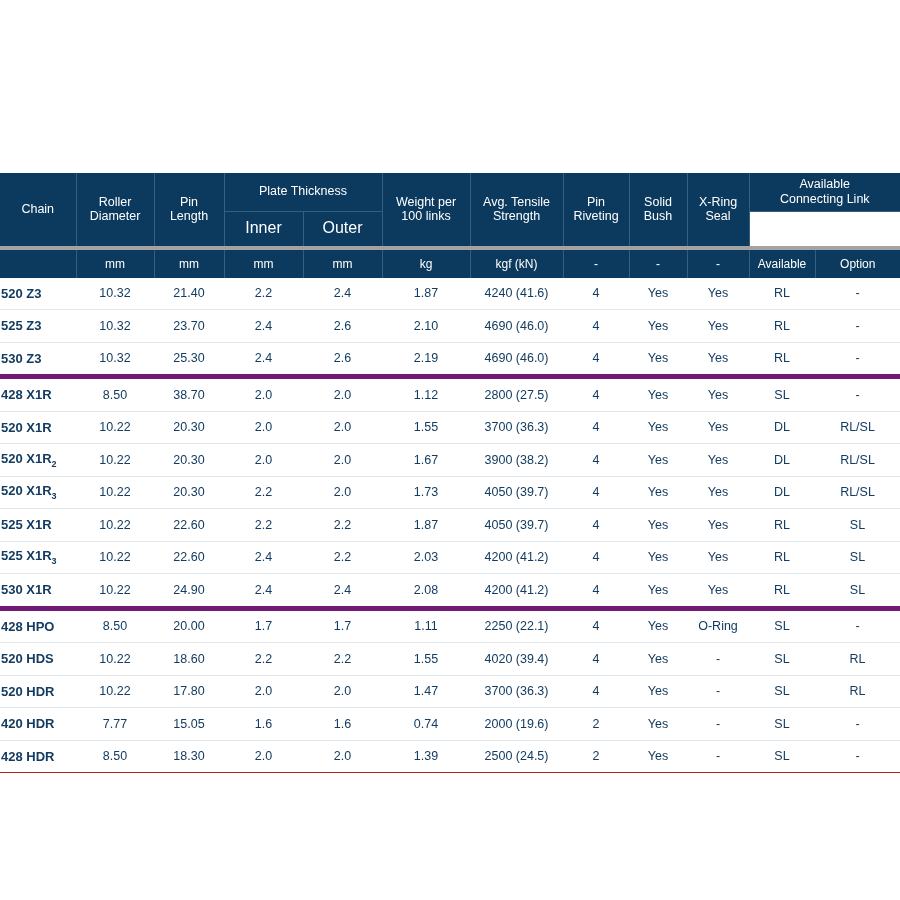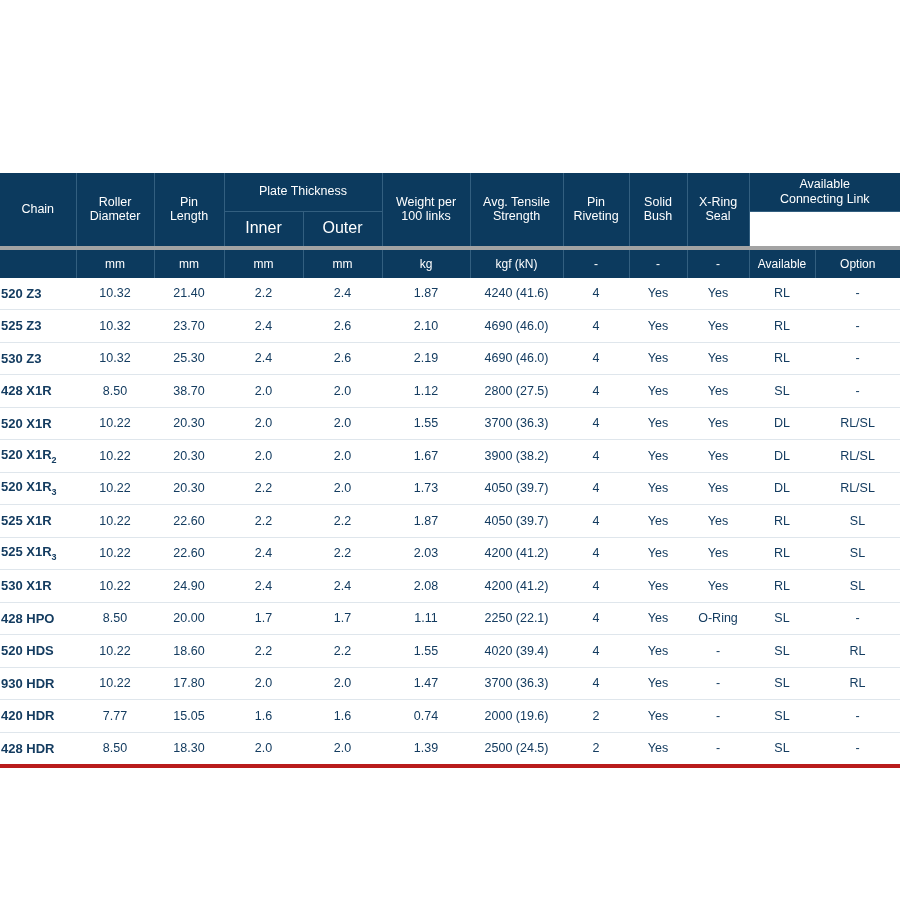--- a/index.html
+++ b/index.html
@@ -69,24 +69,24 @@
     color: #143c60;
     border-bottom: 1px solid #dfe6ec;
     background: #ffffff;
   }
   tbody tr td.chain {
     font-weight: bold;
     font-size: 13px;
     text-align: left;
   }
   tbody tr.group-start td {
-    border-top: 1px solid #701a75;
+    border-top: 5px solid #701a75;
   }
   tbody tr:last-child td {
-    border-bottom: 4px solid #b91c1c;
+    border-bottom: 1px solid #b91c1c;
   }
   
   col.c-chain    { width: 76px; }
   col.c-roller   { width: 78px; }
   col.c-pin      { width: 70px; }
   col.c-inner    { width: 79px; }
   col.c-outer    { width: 79px; }
   col.c-weight   { width: 88px; }
   col.c-tensile  { width: 93px; }
   col.c-riveting { width: 66px; }
@@ -335,21 +335,21 @@
           <td>2.2</td>
           <td>1.55</td>
           <td>4020 (39.4)</td>
           <td>4</td>
           <td>Yes</td>
           <td>-</td>
           <td>SL</td>
           <td>RL</td>
         </tr>
         <tr>
-          <td class="chain"><span>930 HDR</span></td>
+          <td class="chain"><span>520 HDR</span></td>
           <td>10.22</td>
           <td>17.80</td>
           <td>2.0</td>
           <td>2.0</td>
           <td>1.47</td>
           <td>3700 (36.3)</td>
           <td>4</td>
           <td>Yes</td>
           <td>-</td>
           <td>SL</td>

